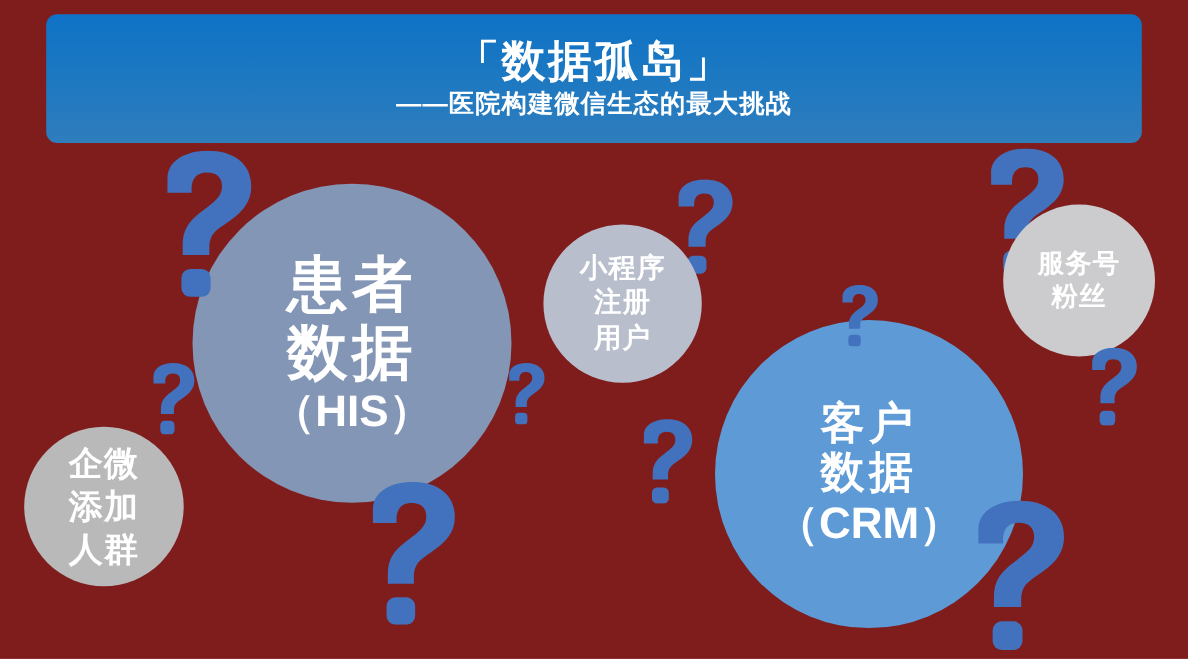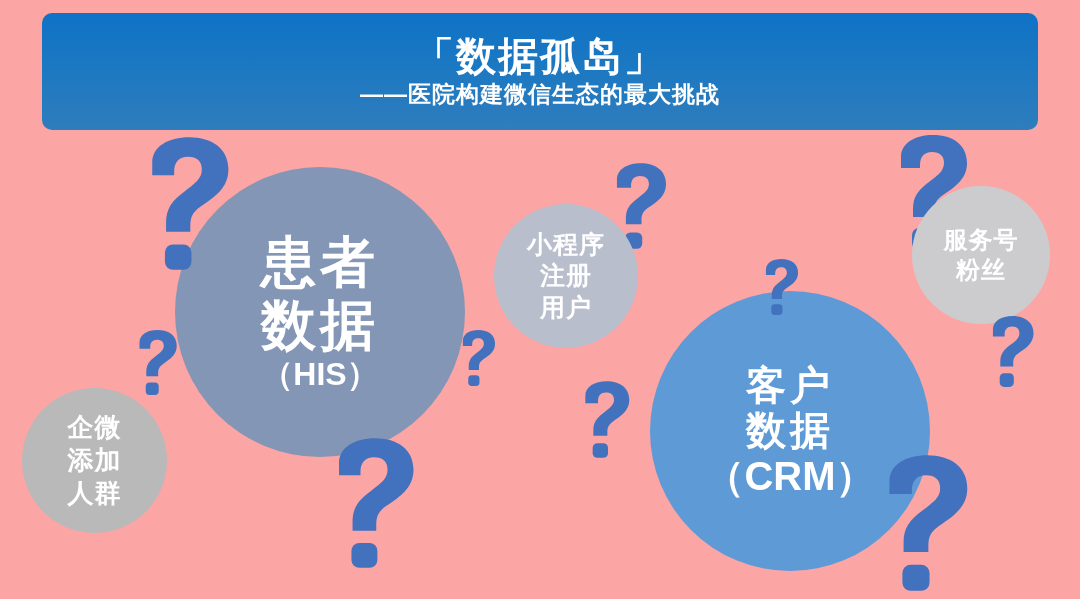--- a/index.html
+++ b/index.html
@@ -11,21 +11,21 @@
     width: 1080px;
     height: 599px;
     overflow: hidden;
     font-family: "Liberation Sans", "DejaVu Sans", sans-serif;
   }
 
   #stage {
     position: relative;
     width: 1080px;
     height: 599px;
-    background: #fca5a5;
+    background: #7f1d1d;
     overflow: hidden;
   }
 
   
   .banner {
     position: absolute;
     left: 42px;
     top: 13px;
     width: 996px;
     height: 117px;
@@ -83,21 +83,21 @@
     height: 290px;
     background: #8496b5;
     z-index: 4;
   }
   .bubble-his .line {
     font-size: 55px;
     letter-spacing: 4px;
     line-height: 1.14;
   }
   .bubble-his .line.sub {
-    font-size: 32px;
+    font-size: 40px;
     letter-spacing: 0px;
   }
 
   .bubble-crm {
     left: 650px;
     top: 291px;
     width: 280px;
     height: 280px;
     background: #5e9bd6;
     z-index: 4;
@@ -143,21 +143,21 @@
 
   .bubble-qw {
     left: 22px;
     top: 388px;
     width: 145px;
     height: 145px;
     background: #b9b9ba;
     z-index: 3;
   }
   .bubble-qw .line {
-    font-size: 26px;
+    font-size: 31px;
     letter-spacing: 1px;
     line-height: 1.26;
   }
 
   
   .qmark {
     position: absolute;
     color: #4272be;
     font-weight: bold;
     line-height: 1;

